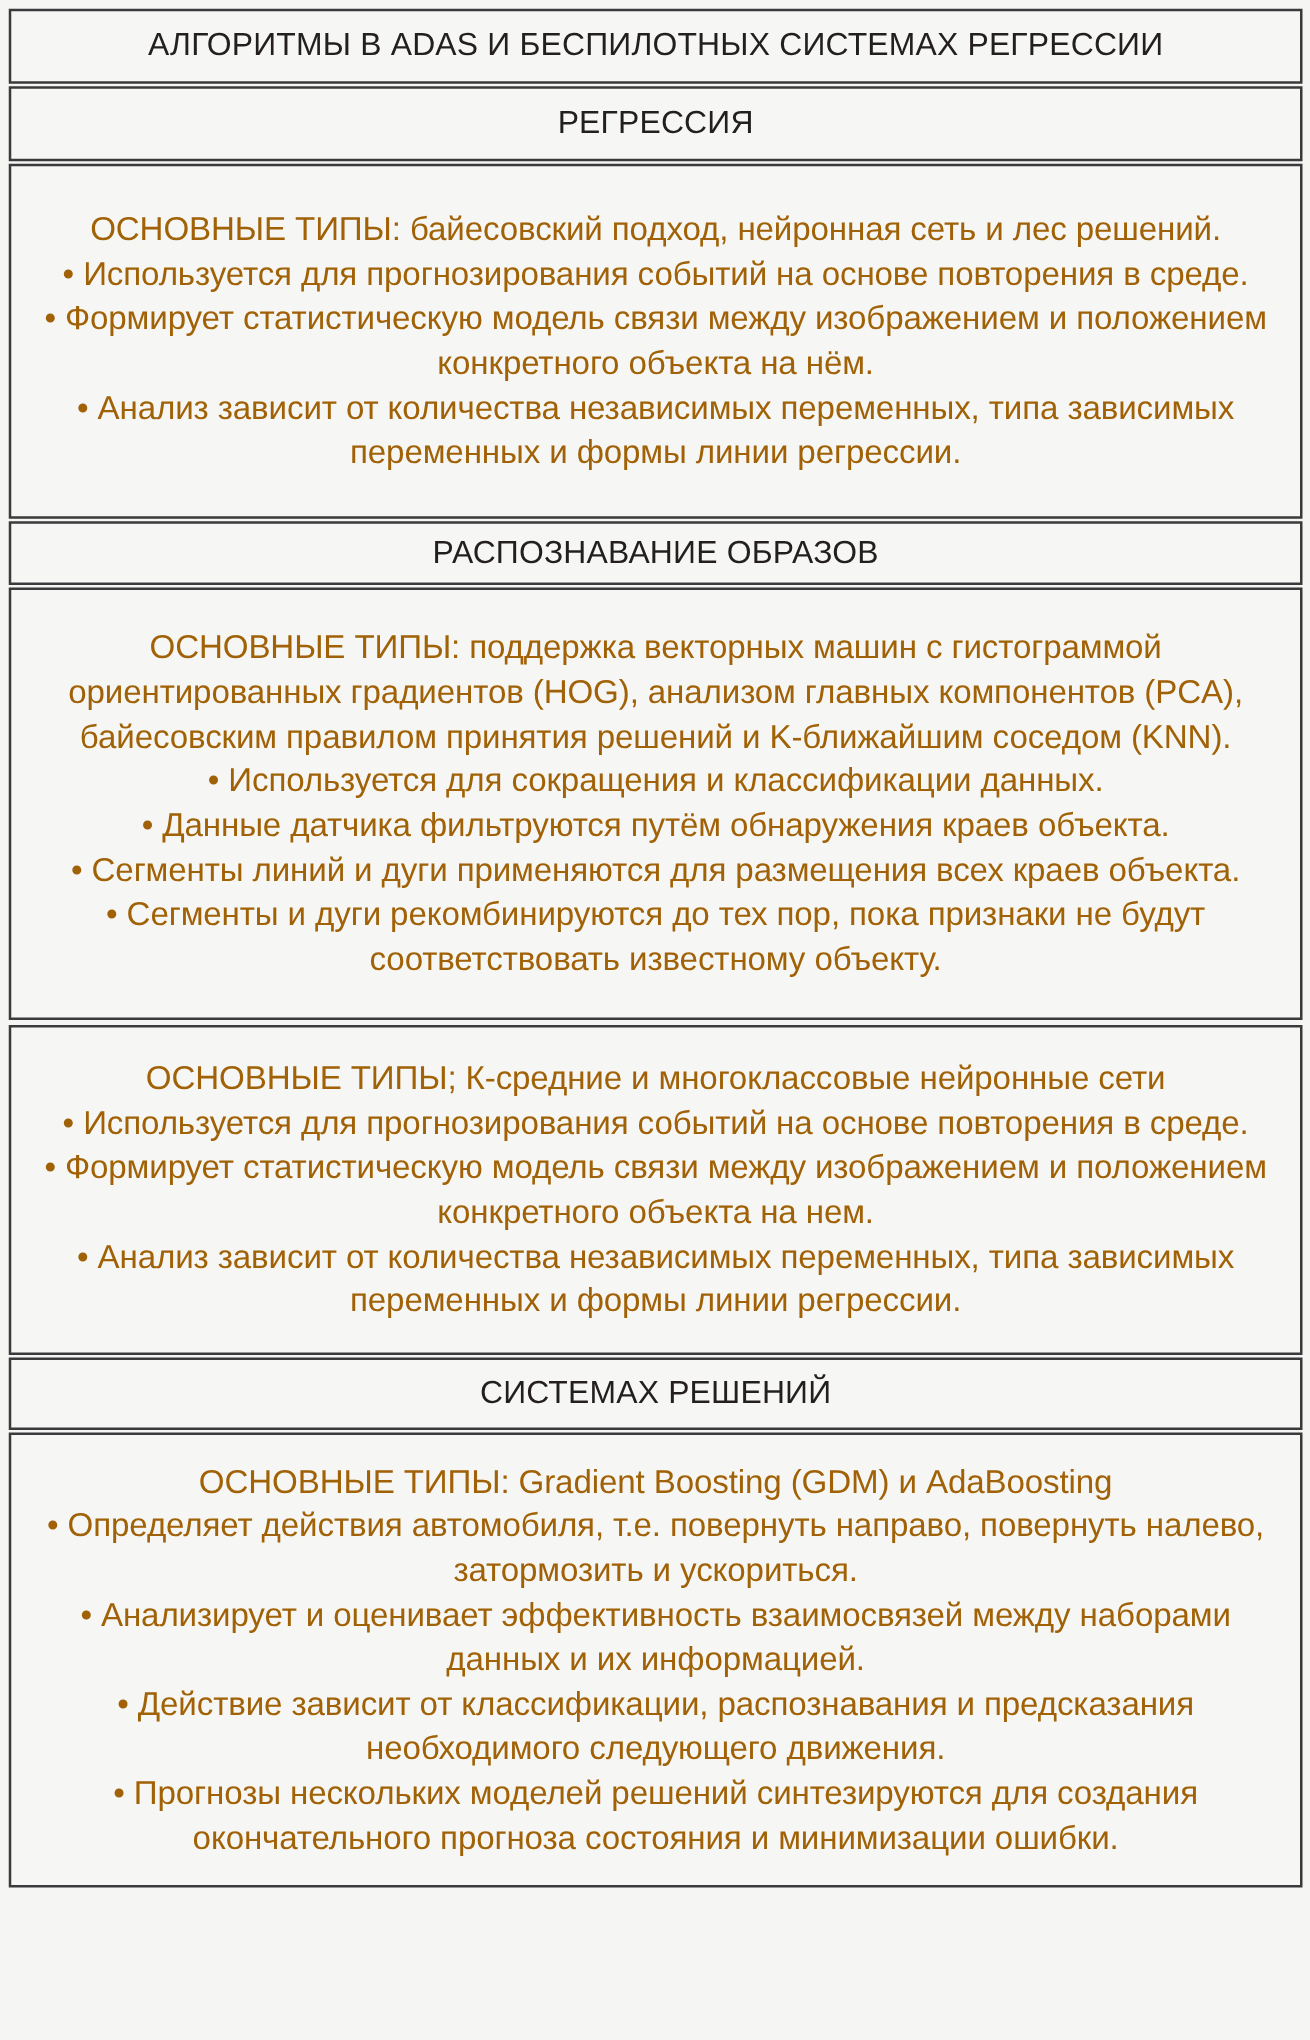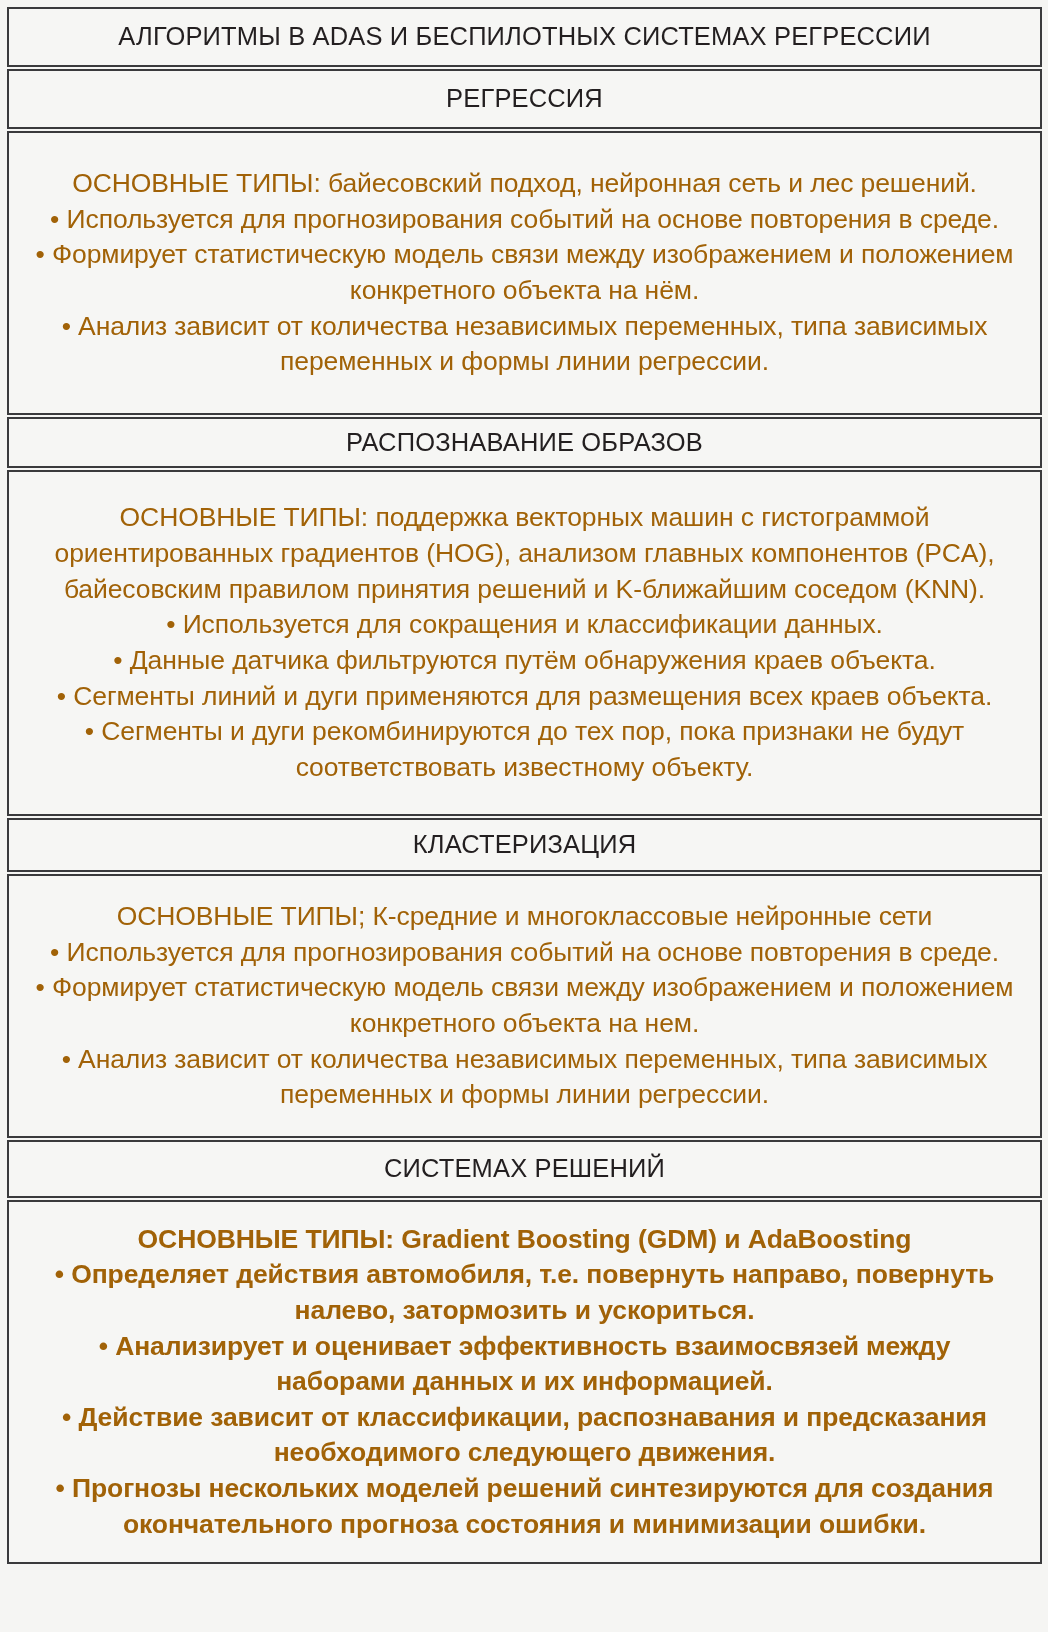--- a/index.html
+++ b/index.html
@@ -111,41 +111,38 @@
         </tr>
       <tr>
         <td class="row-cell body-cell" style="height:346px;">
           <p class="para">ОСНОВНЫЕ ТИПЫ: поддержка векторных машин с гистограммой ориентированных градиентов (HOG), анализом главных компонентов (PCA), байесовским правилом принятия решений и K-ближайшим соседом (KNN).<br>• Используется для сокращения и классификации данных.<br>• Данные датчика фильтруются путём обнаружения краев объекта.<br>• Сегменты линий и дуги применяются для размещения всех краев объекта.<br>• Сегменты и дуги рекомбинируются до тех пор, пока признаки не будут соответствовать известному объекту.</p>
         </td>
       </tr>
       <tr class="spacer-row">
           <td></td>
         </tr>
 
-      <tr>
-        <td class="row-cell hdr" style="height:54px;">КЛАСТЕРИЗАЦИЯ</td>
-      </tr>
       <tr class="spacer-row">
           <td></td>
         </tr>
       <tr>
         <td class="row-cell body-cell" style="height:264px;">
           <p class="para">ОСНОВНЫЕ ТИПЫ; К-средние и многоклассовые нейронные сети<br>• Используется для прогнозирования событий на основе повторения в среде.<br>• Формирует статистическую модель связи между изображением и положением конкретного объекта на нем.<br>• Анализ зависит от количества независимых переменных, типа зависимых переменных и формы линии регрессии.</p>
         </td>
       </tr>
       <tr class="spacer-row">
           <td></td>
         </tr>
 
       <tr>
         <td class="row-cell hdr" style="height:58px;">СИСТЕМАХ РЕШЕНИЙ</td>
       </tr>
       <tr class="spacer-row">
           <td></td>
         </tr>
       <tr>
-        <td class="row-cell body-cell" style="height:364px;font-weight:bold;">
+        <td class="row-cell body-cell" style="height:364px;">
           <p class="para">ОСНОВНЫЕ ТИПЫ: Gradient Boosting (GDM) и AdaBoosting<br>• Определяет действия автомобиля, т.е. повернуть направо, повернуть налево, затормозить и ускориться.<br>• Анализирует и оценивает эффективность взаимосвязей между наборами данных и их информацией.<br>• Действие зависит от классификации, распознавания и предсказания необходимого следующего движения.<br>• Прогнозы нескольких моделей решений синтезируются для создания окончательного прогноза состояния и минимизации ошибки.</p>
         </td>
       </tr>
     </tbody>
   </table>
 </div>
 
 </body></html>

